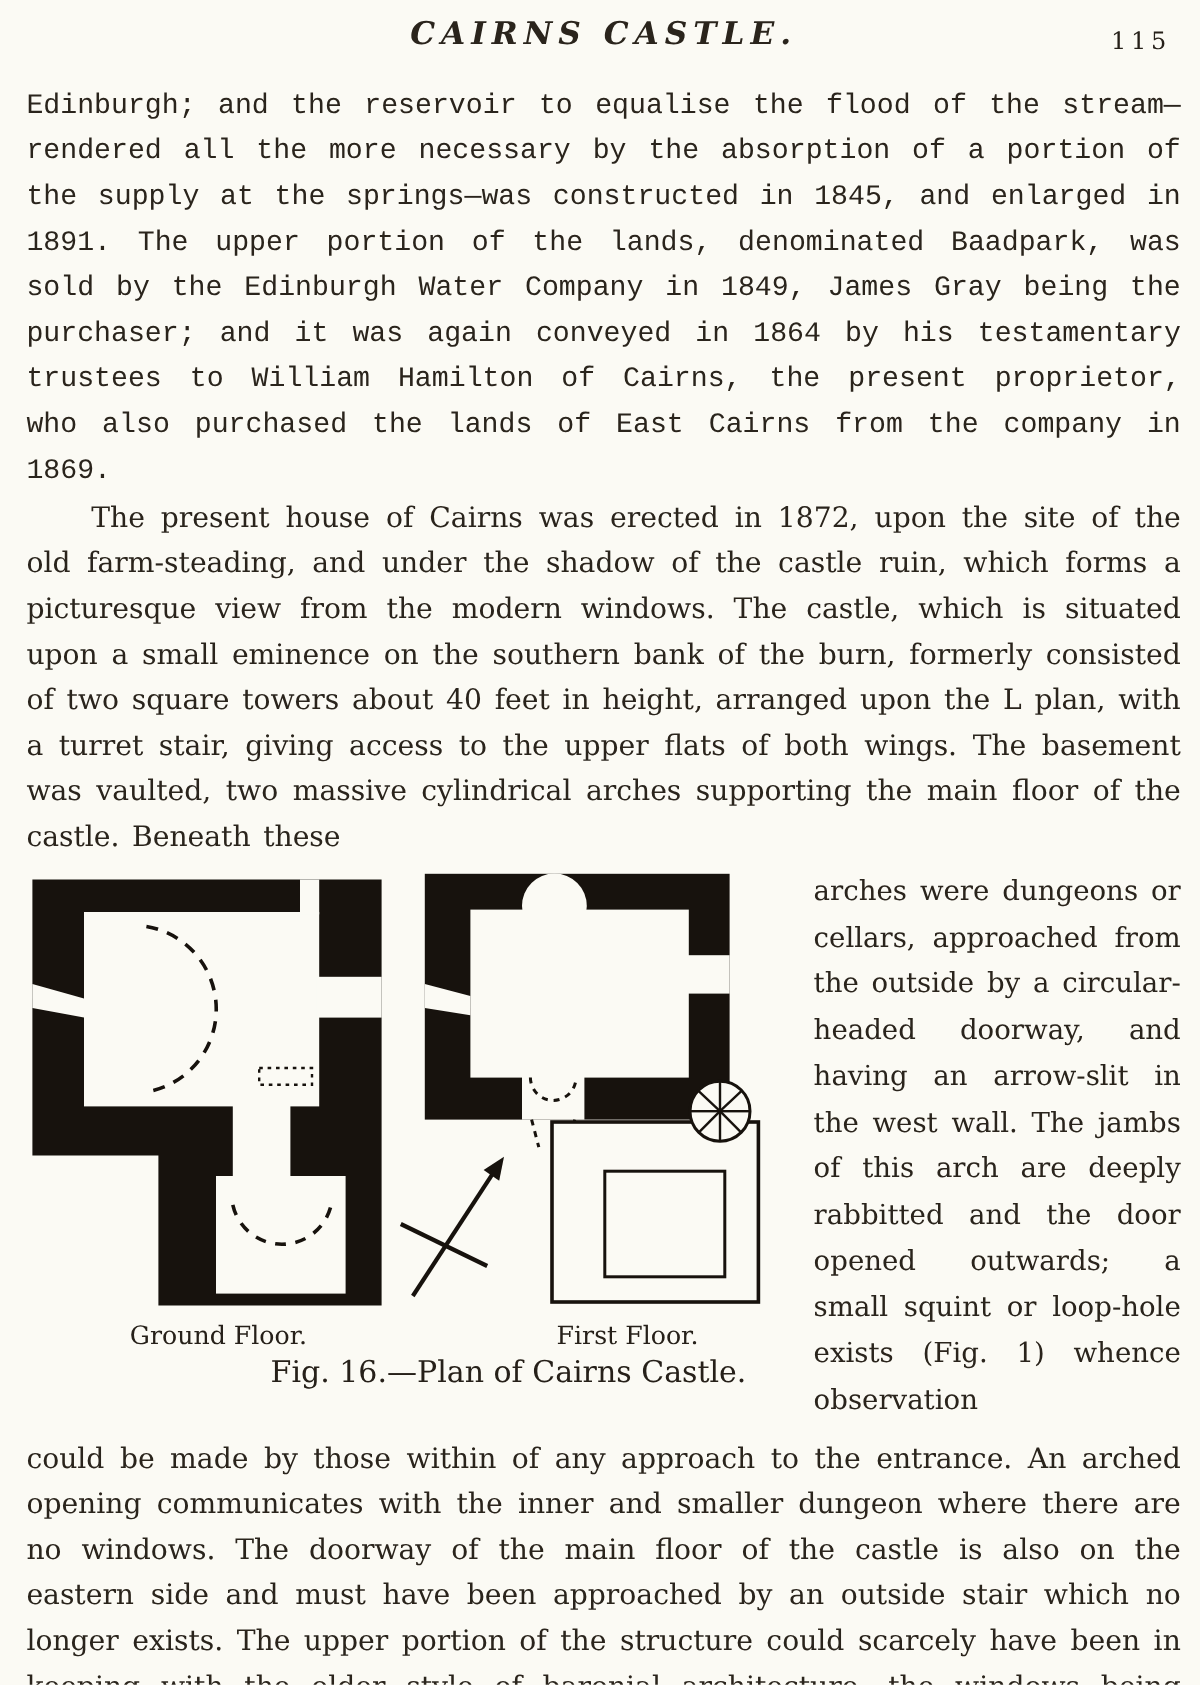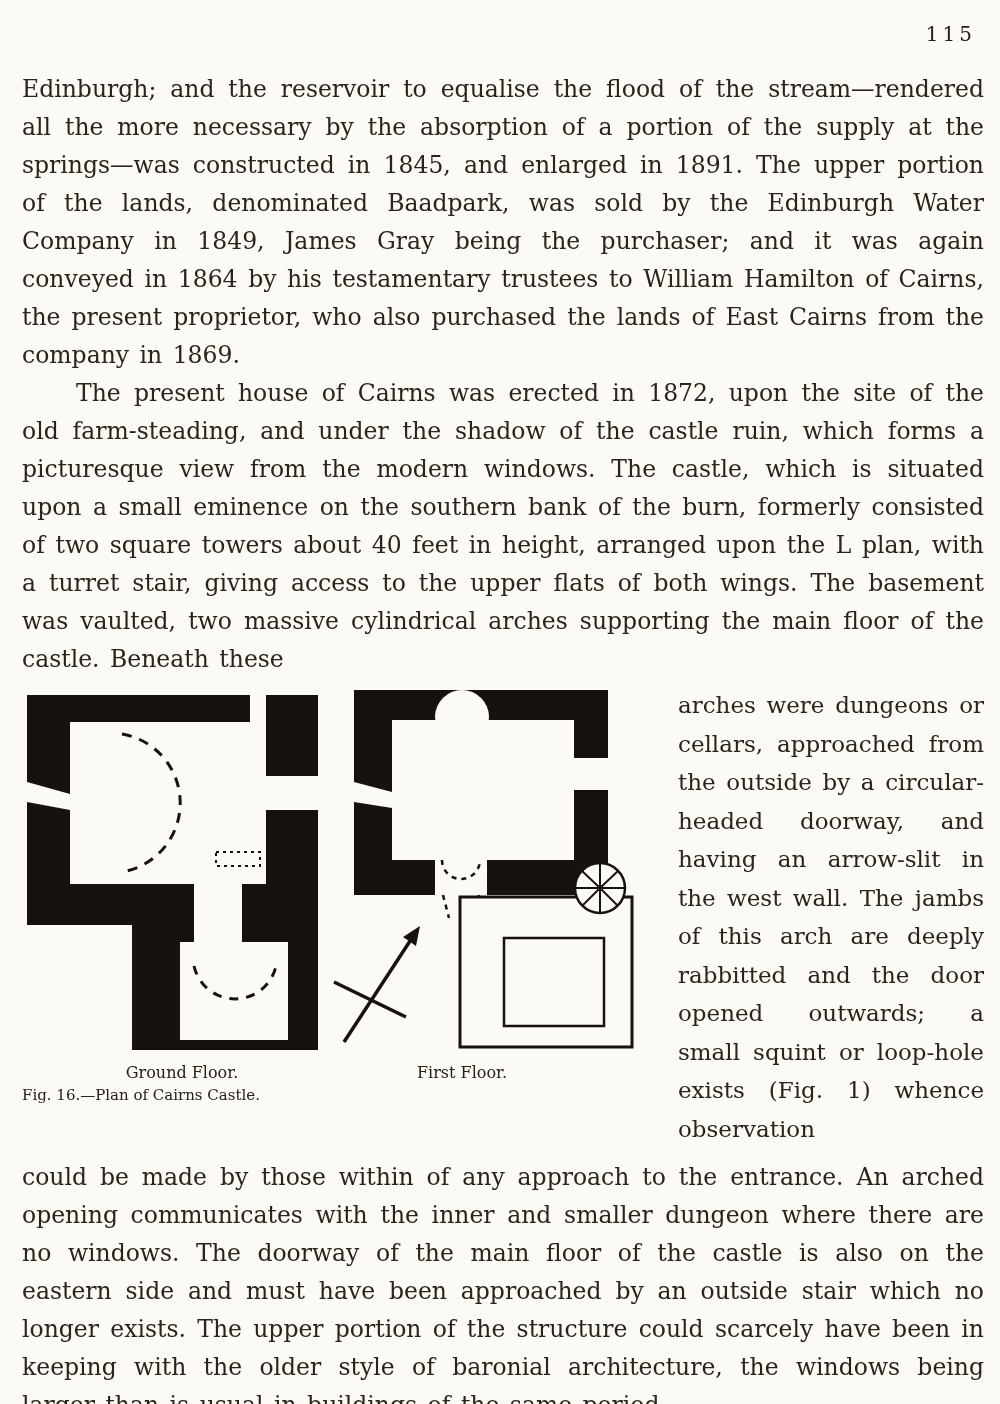--- a/index.html
+++ b/index.html
@@ -40,61 +40,62 @@
     margin-left: 23px;
   }
   .body-text {
     margin: 0;
     font-size: 23.5px;
     line-height: 38px;
     text-align: justify;
     word-spacing: 3px;
     color: #2a241c;
   }
-  .first { margin-top: 8px; }
+  .first { margin-top: 8px; font-family: Liberation Mono, monospace; }
   .indent { text-indent: 54px; }
   .fig-row {
     display: flex;
     align-items: flex-start;
     margin-top: 8px;
   }
   .figure {
     flex: 0 0 auto;
     width: 636px;
     margin: 0;
     padding-top: 4px;
   }
   .plans-svg { display: block; }
   .sub-captions {
     display: flex;
     margin-top: 8px;
-    font-size: 16px;
+    font-size: 21px;
   }
   .sub-captions .cap-ground { width: 320px; text-align: center; }
-  .sub-captions .cap-first  { width: 240px; text-align: center; }
+  .sub-captions .cap-first  { width: 240px; text-align: right; }
   .fig-caption {
     width: 600px;
     margin-top: 4px;
-    text-align: left;
-    font-size: 15px;
+    text-align: right;
+    font-size: 25px;
   }
   .side-text {
     flex: 1 1 auto;
     padding-left: 20px;
     font-size: 23px;
     line-height: 38.5px;
   }
   .para-3 { margin-top: 10px; }
 </style>
 </head>
 <body>
 
 <div class="page">
 
   <header class="page-header">
+    <h1 class="title">CAIRNS CASTLE.</h1>
     <span class="page-number">115</span>
   </header>
 
   <p class="body-text first">Edinburgh; and the reservoir to equalise the flood of the stream—rendered all the more necessary by the absorption of a portion of the supply at the springs—was constructed in 1845, and enlarged in 1891. The upper portion of the lands, denominated Baadpark, was sold by the Edinburgh Water Company in 1849, James Gray being the purchaser; and it was again conveyed in 1864 by his testamentary trustees to William Hamilton of Cairns, the present proprietor, who also purchased the lands of East Cairns from the company in 1869.</p>
 
   <p class="body-text indent">The present house of Cairns was erected in 1872, upon the site of the old farm-steading, and under the shadow of the castle ruin, which forms a picturesque view from the modern windows. The castle, which is situated upon a small eminence on the southern bank of the burn, formerly consisted of two square towers about 40 feet in height, arranged upon the L plan, with a turret stair, giving access to the upper flats of both wings. The basement was vaulted, two massive cylindrical arches supporting the main floor of the castle. Beneath these</p>
 
   <div class="fig-row">
 
     <figure class="figure">

